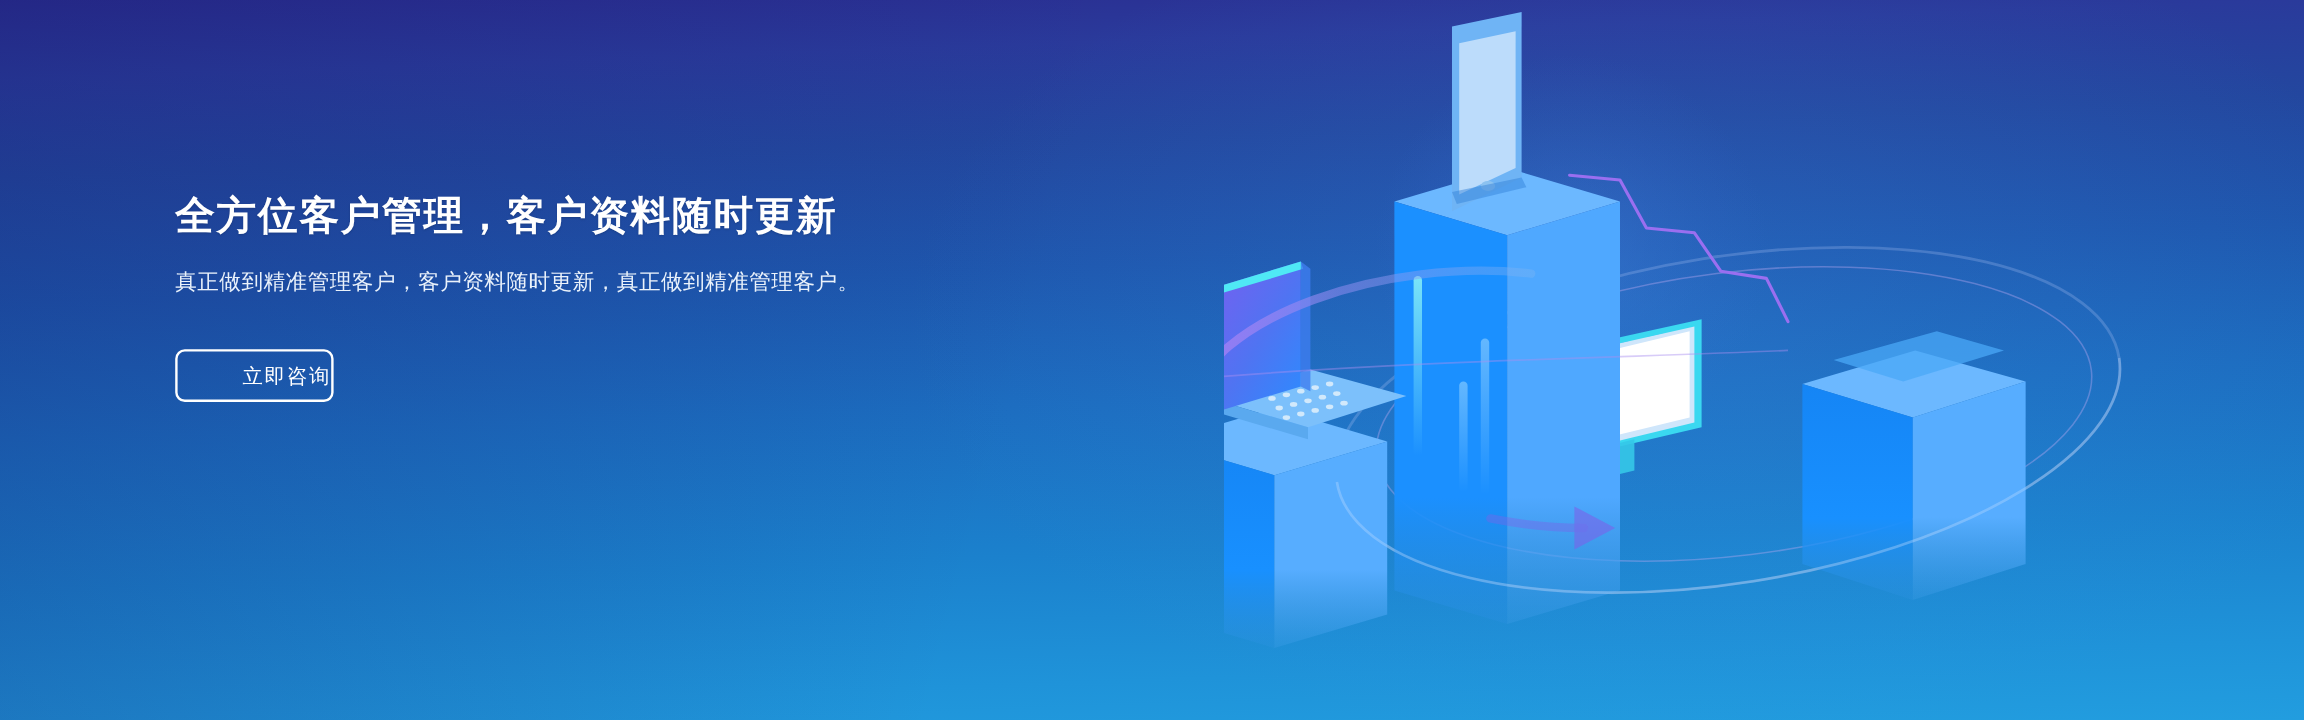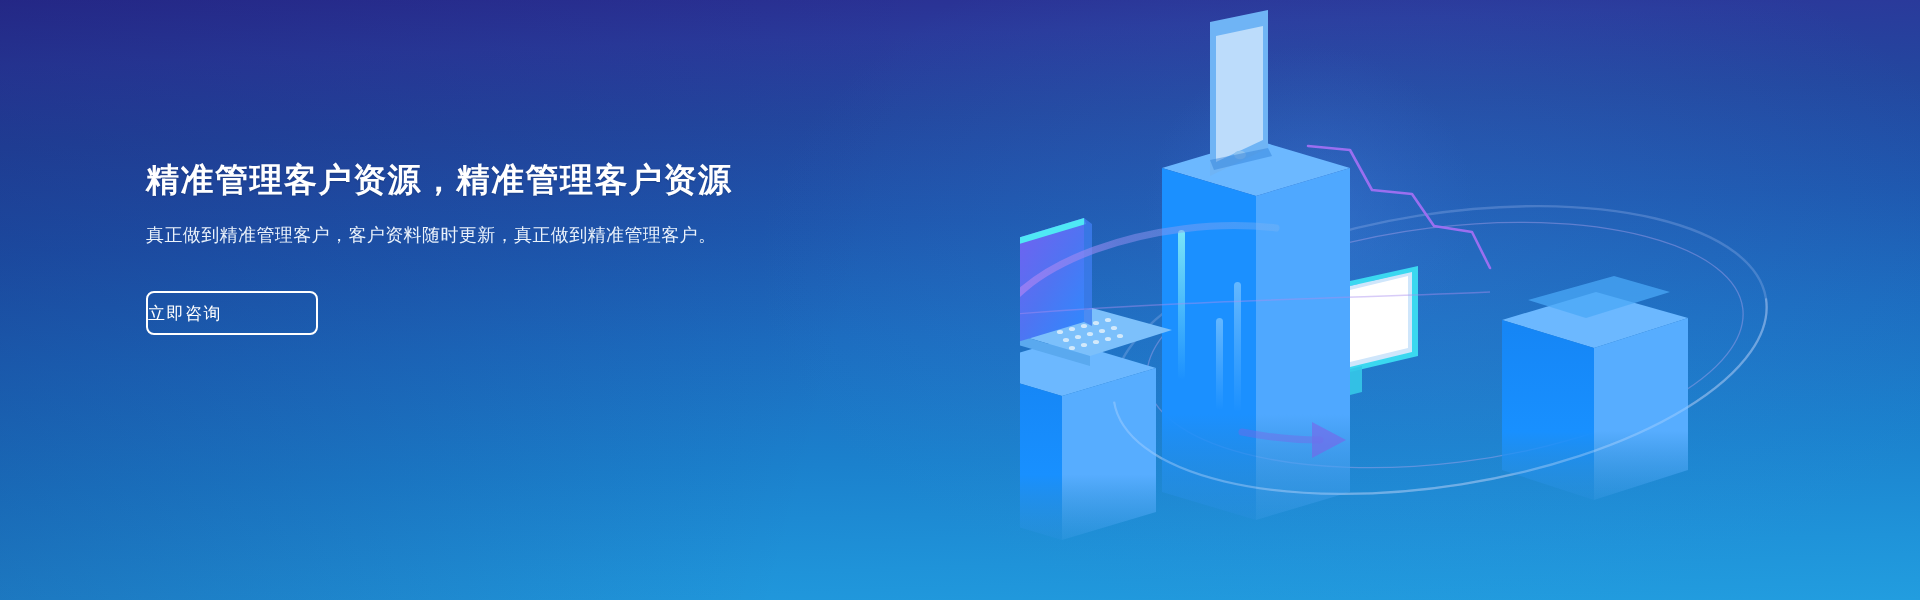--- a/index.html
+++ b/index.html
@@ -56,24 +56,24 @@
     color: #eaf2fb;
     font-size: 18px;
     line-height: 1.55;
     letter-spacing: 0.4px;
     width: 585px;
   }
   .cta {
     display: inline-block;
     margin-top: 42px;
     box-sizing: border-box;
-    width: 172px;
+    width: 132px;
     height: 44px;
     line-height: 42px;
-    text-align: left;
+    text-align: right;
     border: 2px solid #ffffff;
     border-radius: 8px;
     color: #ffffff;
     font-size: 17px;
     letter-spacing: 1.5px;
     background: transparent;
     cursor: pointer;
     font-family: "Liberation Sans", "DejaVu Sans", sans-serif;
     padding: 0;
   }
@@ -249,17 +249,17 @@
         <polygon points="292,422 326,440 292,458" fill="#7b63ea" fill-opacity="0.8"></polygon>
       </g>
 
       <polyline points="288,146 330,150 352,190 392,194 414,226 452,232 470,268" fill="none" stroke="#9a6ff0" stroke-width="2.6" stroke-linecap="round" stroke-linejoin="round"></polyline>
 
       <path d="M -30,316 C 160,300 340,298 470,292" fill="none" stroke="#a98df0" stroke-opacity="0.45" stroke-width="1.4"></path>
     </svg>
   </div>
 
   <div class="copy">
-    <h1 class="headline">精准管理客户资源，精准管理客户资源</h1>
+    <h1 class="headline">全方位客户管理，客户资料随时更新</h1>
     <p class="subcopy">真正做到精准管理客户，客户资料随时更新，真正做到精准管理客户。</p>
     <button class="cta">立即咨询</button>
   </div>
 </div>
 
 </body></html>

